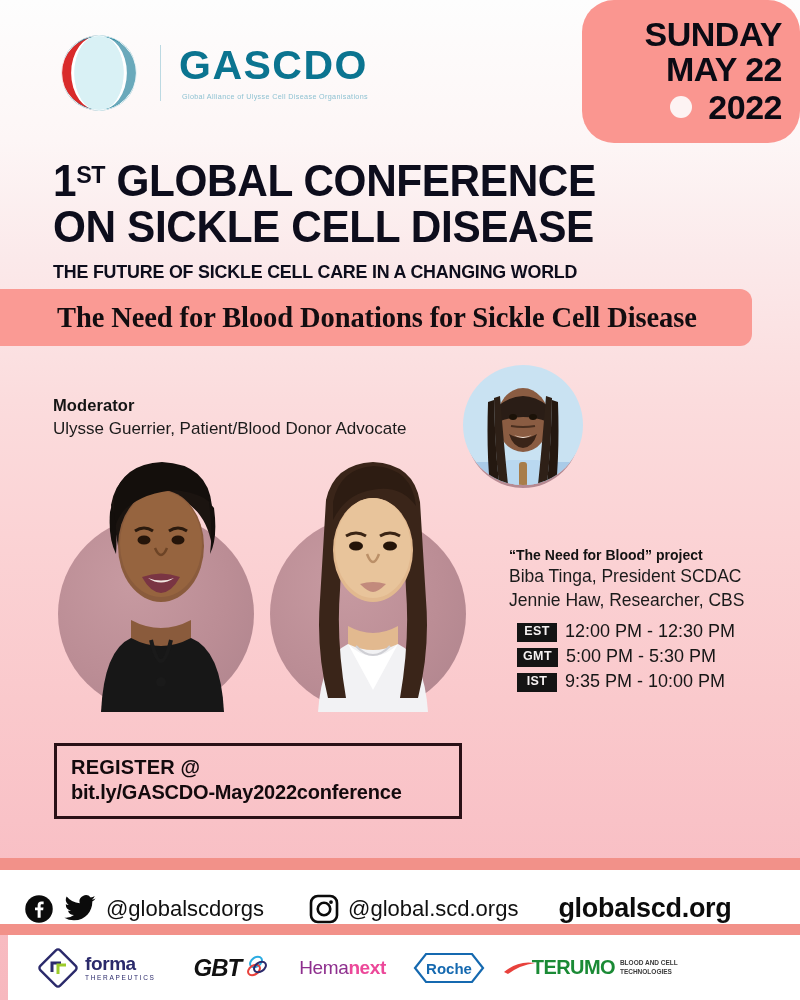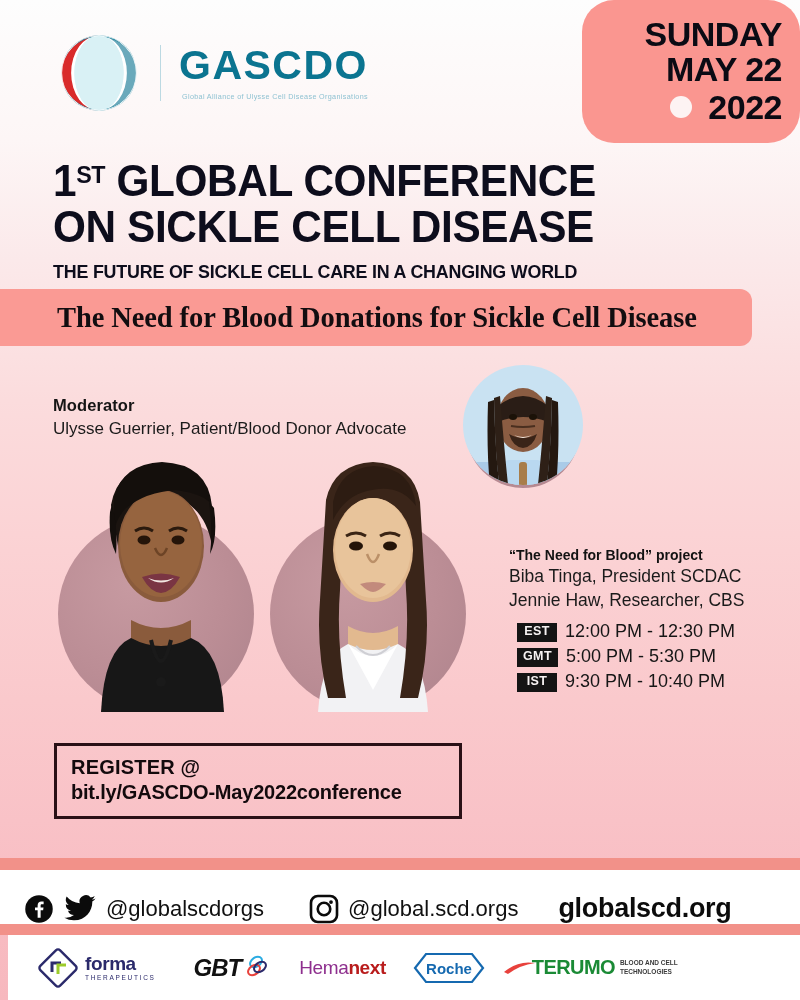--- a/index.html
+++ b/index.html
@@ -179,21 +179,21 @@
   .sponsors {
     position:absolute; left:8px; top:935px; width:800px; height:65px;
     background:#ffffff; display:flex; align-items:center;
   }
   .sp-logo { display:flex; align-items:center; flex:none; }
   .sp-forma-txt { margin-left:7px; line-height:1; }
   .sp-forma-name { font-size:19px; font-weight:bold; color:#2b2a6b; letter-spacing:-0.4px;}
   .sp-forma-sub { font-size:6.5px; color:#2b2a6b; letter-spacing:1.7px; margin-top:2px;}
   .sp-gbt { font-size:24px; font-weight:bold; font-style:italic; color:#111; letter-spacing:-1px;}
   .sp-hema1 { font-size:19px; color:#8e2f8e; letter-spacing:-0.4px; }
-  .sp-hema2 { font-size:19px; font-weight:bold; color:#b91c1c; letter-spacing:-0.4px;}
+  .sp-hema2 { font-size:19px; font-weight:bold; color:#ec4899; letter-spacing:-0.4px;}
   .sp-nov { font-size:19px; color:#2a4b8d; letter-spacing:0.6px; font-family:"Liberation Serif",serif;}
   .sp-terumo { font-size:20px; font-weight:bold; color:#1a8a35; letter-spacing:-0.6px;}
   .sp-terumo-sub { font-size:6.5px; font-weight:bold; color:#3b3b3b; line-height:1.25; margin-left:5px;}
 </style>
 </head>
 <body>
 
 <div class="poster">
 
   <div class="date-badge">
@@ -329,21 +329,21 @@
       <div class="time-row">
         <span class="tz">EST</span>
         <span class="tval">12:00 PM - 12:30 PM</span>
       </div>
       <div class="time-row">
         <span class="tz">GMT</span>
         <span class="tval">5:00 PM - 5:30 PM</span>
       </div>
       <div class="time-row">
         <span class="tz">IST</span>
-        <span class="tval">9:30 PM - 10:40 PM</span>
+        <span class="tval">9:35 PM - 10:00 PM</span>
       </div>
     </div>
   </div>
 
   <div class="register">
     <div class="reg-l1">REGISTER @</div>
     <div class="reg-l2">bit.ly/GASCDO-May2022conference</div>
   </div>
 
   <div class="foot-bar-top"></div>

